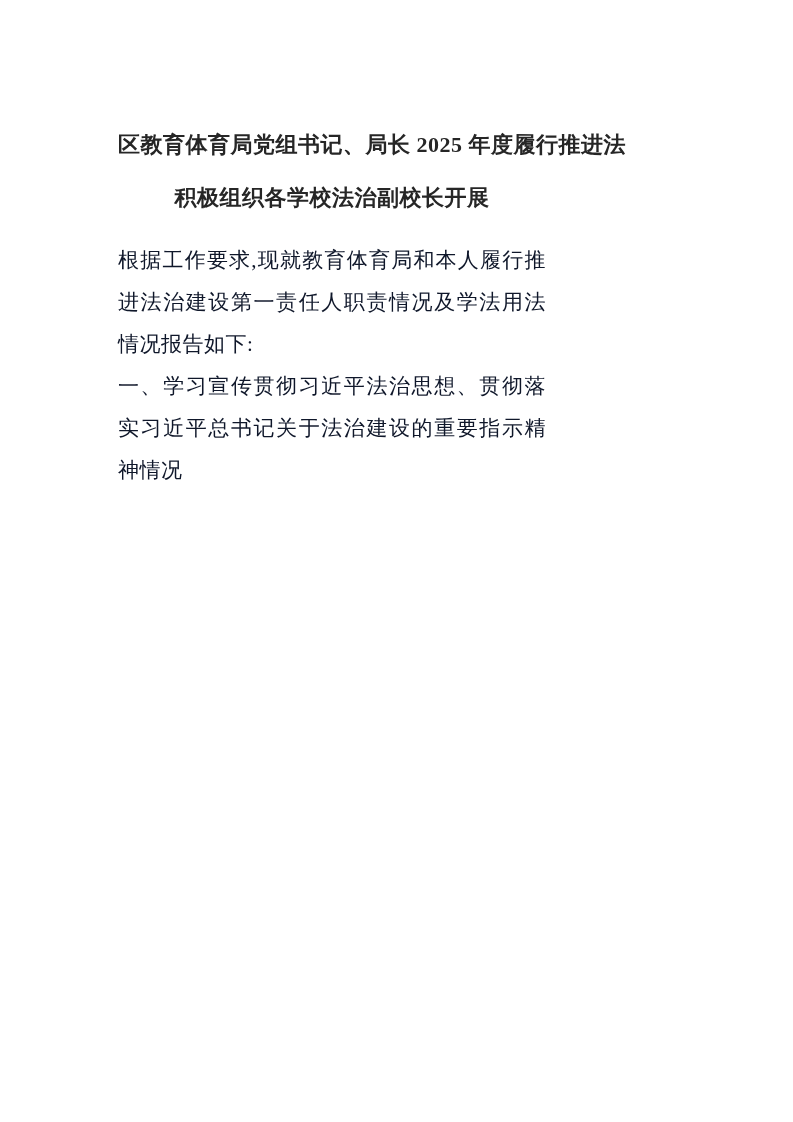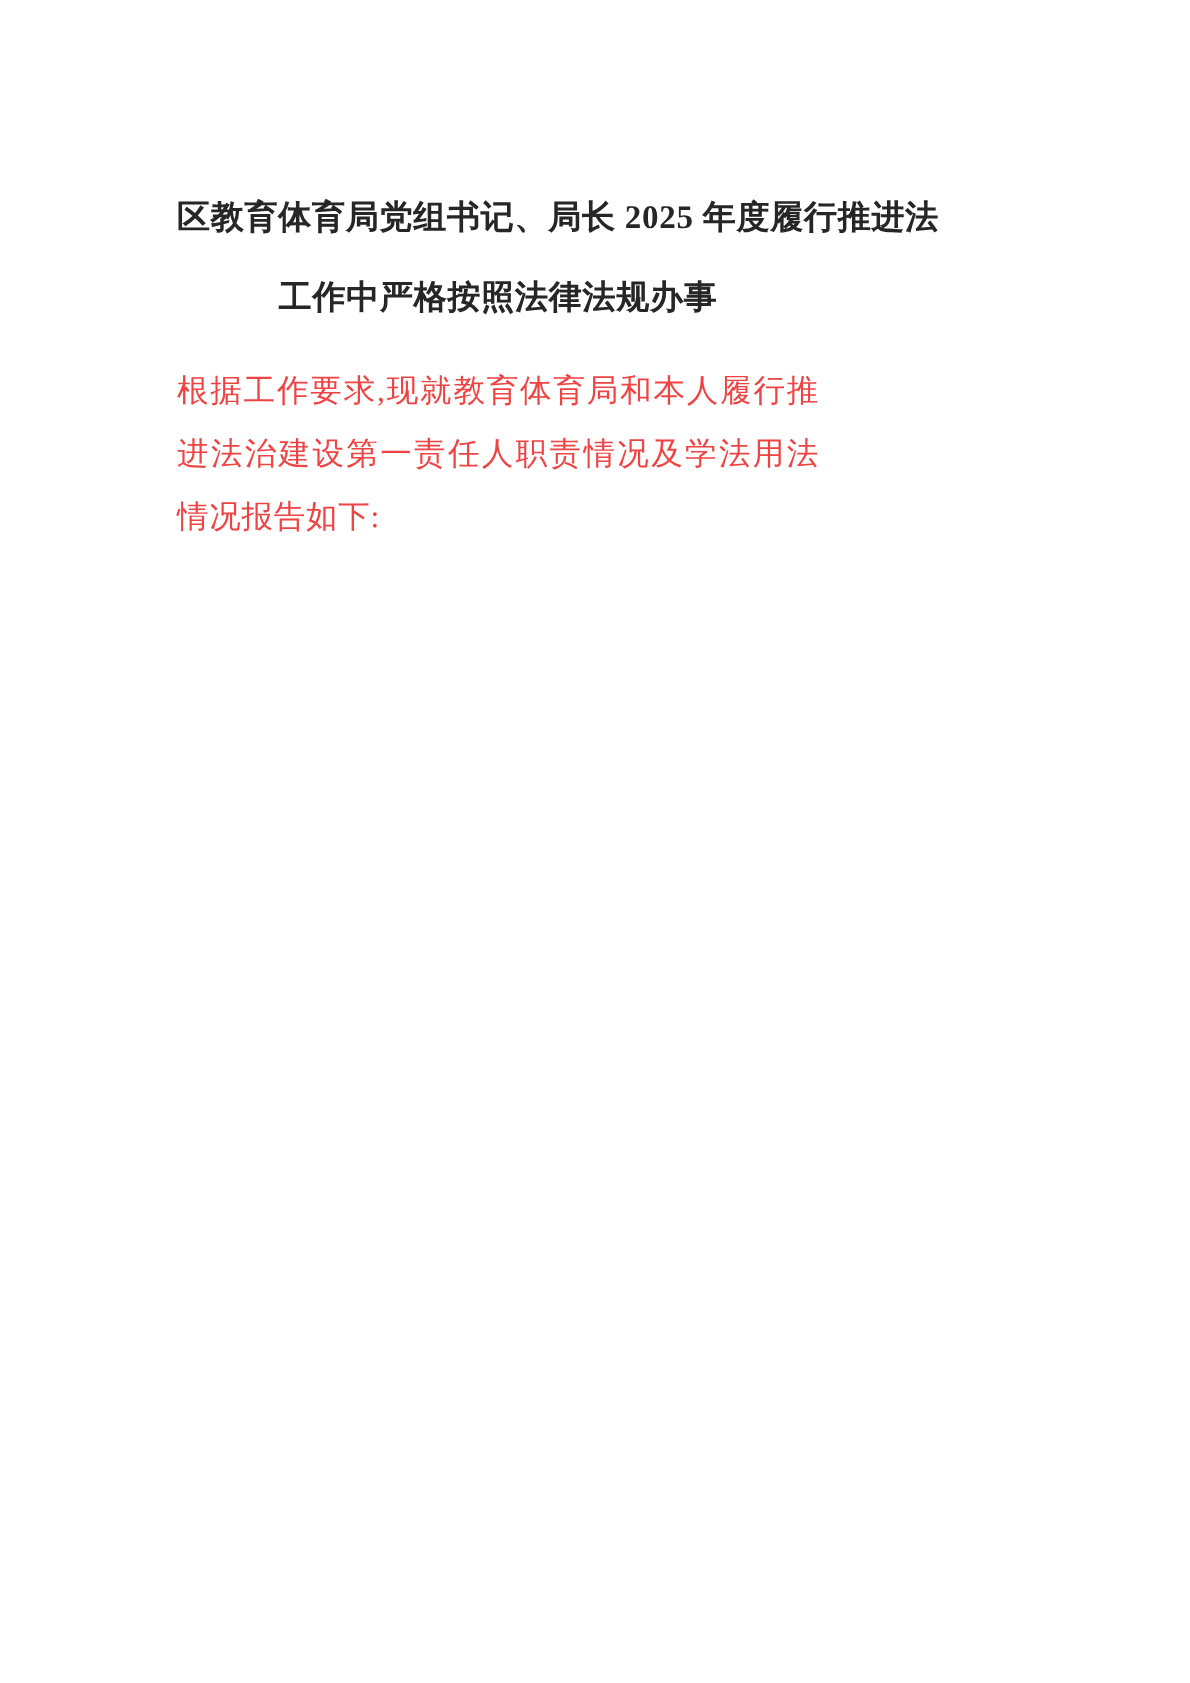--- a/index.html
+++ b/index.html
@@ -44,19 +44,20 @@
     padding: 0;
     text-align: justify;
   }
 </style>
 </head>
 <body style="background: rgb(255, 255, 255);">
 
 <div class="page">
   <h1 class="doc-title" style="color: rgb(38, 38, 38);">
     <span class="title-line">区教育体育局党组书记、局长 2025 年度履行推进法</span>
-    <span class="title-line">工作中严格按照法律法规办事</span>
+    <span class="title-line">积极组织各学校法治副校长开展</span>
   </h1>
 
-  <div class="doc-body" style="color: #ef4444;">
+  <div class="doc-body" style="color: #0f172a;">
     <p>根据工作要求,现就教育体育局和本人履行推进法治建设第一责任人职责情况及学法用法情况报告如下:</p>
+    <p>一、学习宣传贯彻习近平法治思想、贯彻落实习近平总书记关于法治建设的重要指示精神情况</p>
   </div>
 </div>
 
 </body></html>

